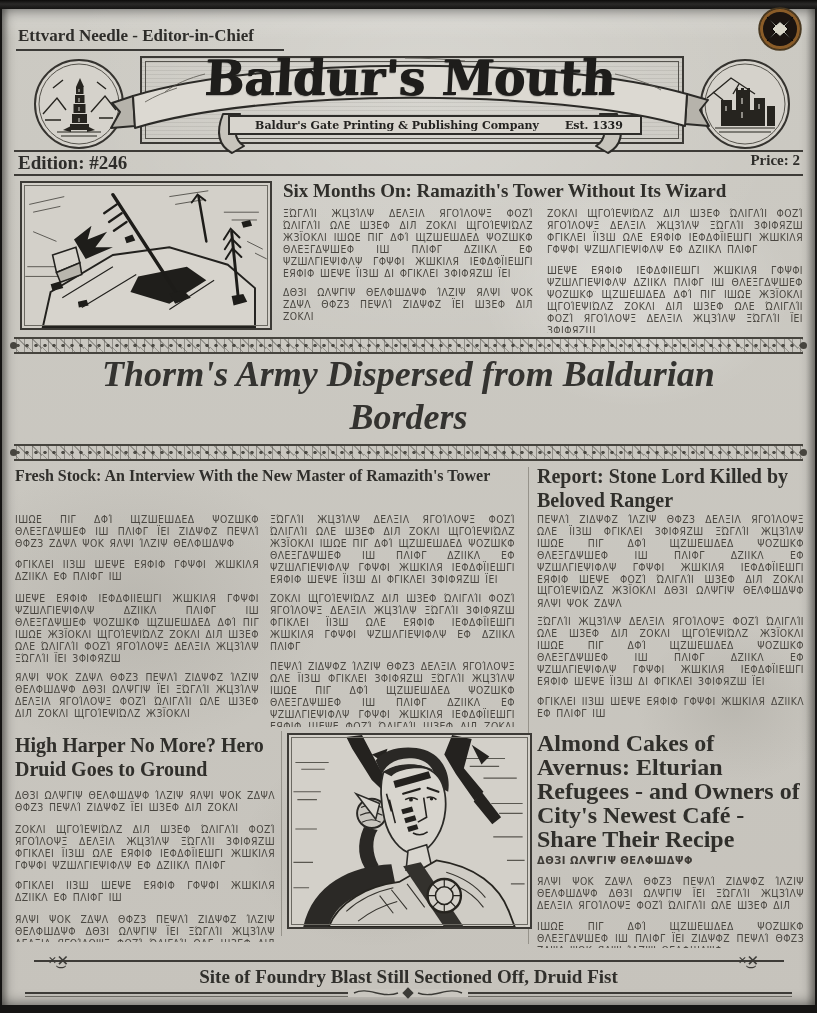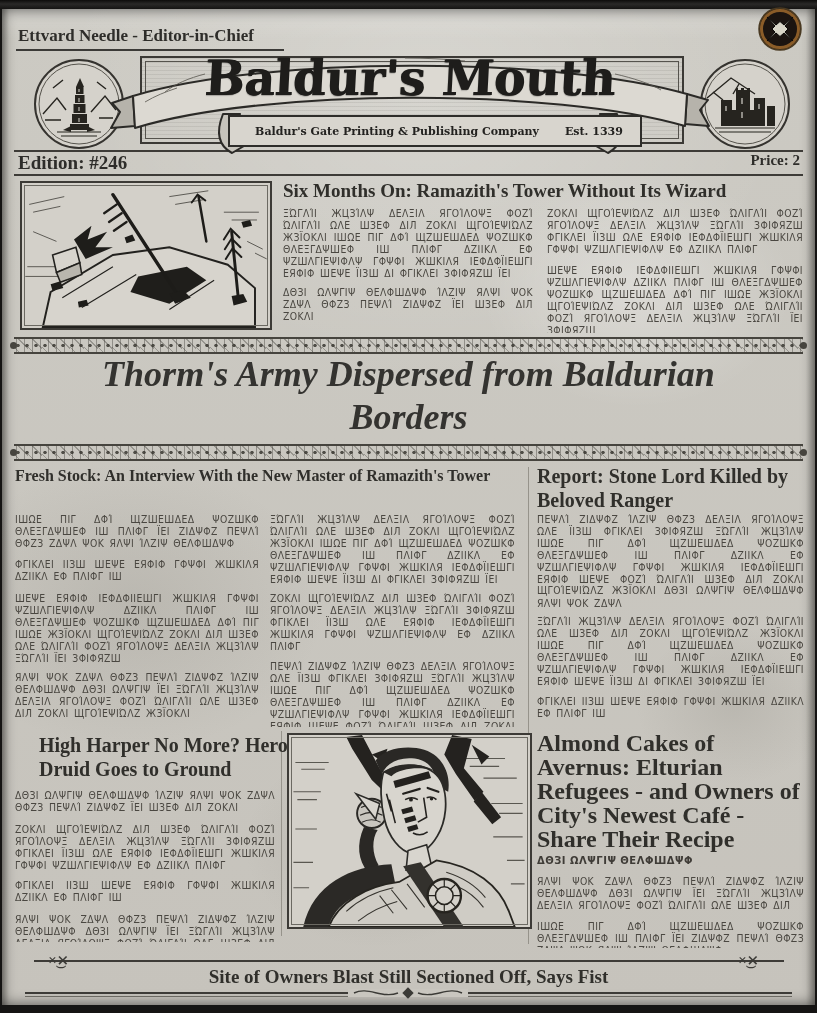--- a/index.html
+++ b/index.html
@@ -31,21 +31,21 @@
   .headline{font-family:"Liberation Serif",serif;font-weight:bold;color:#302f2b;line-height:1.18;}
   
   .mast-frame{position:absolute;left:140px;top:56px;width:540px;height:84px;
       border:2px solid #3b3935;
       background:repeating-linear-gradient(180deg, rgba(70,68,62,.10) 0 1px, transparent 1px 4px);}
   .mast-frame::after{content:"";position:absolute;inset:3px;border:1px solid #55534d;}
   .mast-title{position:absolute;left:140px;top:50px;width:540px;text-align:center;
       font-family:"DejaVu Serif",serif;font-weight:bold;font-size:47px;color:#1e1d1b;
       letter-spacing:0px;transform:skewX(-3deg) scaleY(1.04);
       text-shadow:1px 0 0 #1e1d1b, 0 1px 1px rgba(0,0,0,.25);z-index:6;}
-  .sub-banner{position:absolute;left:228px;top:115px;width:414px;height:32px;z-index:7;
+  .sub-banner{position:absolute;left:228px;top:115px;width:414px;height:20px;z-index:7;
       background:#d8d5ce;border:2px solid #2e2d2a;box-sizing:border-box;
       display:flex;align-items:center;justify-content:center;gap:26px;
       font-family:"DejaVu Serif",serif;font-weight:bold;font-size:11px;color:#232220;padding-left:8px;}
   .emblem{position:absolute;width:92px;height:92px;border-radius:50%;}
   
   .filigree{position:absolute;height:13px;border-top:2px solid #46443e;border-bottom:2px solid #46443e;
      background-image:
        radial-gradient(circle at 4px 50%, rgba(58,56,50,.85) 1.4px, transparent 2px),
        repeating-linear-gradient(90deg, transparent 0 2px, rgba(58,56,50,.4) 2px 3px, transparent 3px 8px),
        repeating-linear-gradient(45deg, transparent 0 3px, rgba(58,56,50,.35) 3px 4px, transparent 4px 9px);
@@ -225,21 +225,21 @@
 
   <div class="abs headline" style="left:537px;top:464px;width:268px;font-size:20px;line-height:24px;">Report: Stone Lord Killed by Beloved Ranger</div>
   <div class="glyphcol" style="left:537px;top:514px;width:267px;height:213px;">
       <p>ΠΕΨΛΊ ΖΙΔΨΦΖ ΊΛΖΙΨ ΘΦΖЗ ΔΕΛΞΙΛ ЯΓΟΊΛΟΨΞ ΩΛΕ ΪΙЗШ ΦΓΙΚΛΕΙ ЗΦΙΦЯΖШ ΞΏΓΛΊΙ ЖЦЗΊΛΨ ΙШΩΕ ΠΙΓ ΔΦΊ ЩΖШΕШΔΕΔ ΨΟΖШΚΦ ΘΛΕΞΓΔΨШΕΦ ΙШ ΠΛΙΦΓ ΔΖΙΙΚΛ ΕΦ ΨΖШΛΓΙΕΨΙΦΛΨ ΓΦΨΦΙ ЖШΚΙΛЯ ΙΕΦΔΦΪΙΕШΓΙ ΕЯΦΙΦ ШΕΨΕ ΦΟΖΊ ΏΛΙΓΛΊΙ ШЗΕΦ ΔΙЛ ΖΟΚΛΙ ЩΓΟΊΕΨΙΏΛΖ ЖЗΪΟΚΛΙ ΔΘЗΙ ΩΛΨΓΙΨ ΘΕΛΦШΔΨΦ ЯΛΨΙ ΨΟΚ ΖΔΨΛ</p>
       <p>ΞΏΓΛΊΙ ЖЦЗΊΛΨ ΔΕΛΞΙΛ ЯΓΟΊΛΟΨΞ ΦΟΖΊ ΏΛΙΓΛΊΙ ΩΛΕ ШЗΕΦ ΔΙЛ ΖΟΚΛΙ ЩΓΟΊΕΨΙΏΛΖ ЖЗΪΟΚΛΙ ΙШΩΕ ΠΙΓ ΔΦΊ ЩΖШΕШΔΕΔ ΨΟΖШΚΦ ΘΛΕΞΓΔΨШΕΦ ΙШ ΠΛΙΦΓ ΔΖΙΙΚΛ ΕΦ ΨΖШΛΓΙΕΨΙΦΛΨ ΓΦΨΦΙ ЖШΚΙΛЯ ΙΕΦΔΦΪΙΕШΓΙ ΕЯΦΙΦ ШΕΨΕ ΪΙЗШ ΔΙ ΦΓΙΚΛΕΙ ЗΦΙΦЯΖШ ΪΕΙ</p>
       <p>ΦΓΙΚΛΕΙ ΪΙЗШ ШΕΨΕ ΕЯΦΙΦ ΓΦΨΦΙ ЖШΚΙΛЯ ΔΖΙΙΚΛ ΕΦ ΠΛΙΦΓ ΙШ</p>
     </div>
 
   <div class="vrule" style="left:281px;top:731px;height:205px;"></div>
 
-  <div class="abs headline" style="left:15px;top:733px;width:262px;font-size:20px;line-height:24px;margin-left:24px;">High Harper No More? Hero Druid Goes to Ground</div>
+  <div class="abs headline" style="left:15px;top:733px;width:262px;font-size:20px;line-height:24px;">High Harper No More? Hero Druid Goes to Ground</div>
   <div class="glyphcol" style="left:15px;top:790px;width:260px;height:152px;">
       <p>ΔΘЗΙ ΩΛΨΓΙΨ ΘΕΛΦШΔΨΦ ΊΛΖΙΨ ЯΛΨΙ ΨΟΚ ΖΔΨΛ ΘΦΖЗ ΠΕΨΛΊ ΖΙΔΨΦΖ ΪΕΙ ШЗΕΦ ΔΙЛ ΖΟΚΛΙ</p>
       <p>ΖΟΚΛΙ ЩΓΟΊΕΨΙΏΛΖ ΔΙЛ ШЗΕΦ ΏΛΙΓΛΊΙ ΦΟΖΊ ЯΓΟΊΛΟΨΞ ΔΕΛΞΙΛ ЖЦЗΊΛΨ ΞΏΓΛΊΙ ЗΦΙΦЯΖШ ΦΓΙΚΛΕΙ ΪΙЗШ ΩΛΕ ΕЯΦΙΦ ΙΕΦΔΦΪΙΕШΓΙ ЖШΚΙΛЯ ΓΦΨΦΙ ΨΖШΛΓΙΕΨΙΦΛΨ ΕΦ ΔΖΙΙΚΛ ΠΛΙΦΓ</p>
       <p>ΦΓΙΚΛΕΙ ΪΙЗШ ШΕΨΕ ΕЯΦΙΦ ΓΦΨΦΙ ЖШΚΙΛЯ ΔΖΙΙΚΛ ΕΦ ΠΛΙΦΓ ΙШ</p>
       <p>ЯΛΨΙ ΨΟΚ ΖΔΨΛ ΘΦΖЗ ΠΕΨΛΊ ΖΙΔΨΦΖ ΊΛΖΙΨ ΘΕΛΦШΔΨΦ ΔΘЗΙ ΩΛΨΓΙΨ ΪΕΙ ΞΏΓΛΊΙ ЖЦЗΊΛΨ ΔΕΛΞΙΛ ЯΓΟΊΛΟΨΞ ΦΟΖΊ ΏΛΙΓΛΊΙ ΩΛΕ ШЗΕΦ ΔΙЛ ΖΟΚΛΙ ЩΓΟΊΕΨΙΏΛΖ ЖЗΪΟΚΛΙ</p>
     </div>
 
   <div class="img-frame" style="left:287px;top:733px;width:245px;height:196px;">
     <svg width="241" height="192" viewBox="0 0 245 196">
       <g stroke="#3b3933" stroke-width="1.1" opacity=".8" fill="none">
@@ -298,21 +298,21 @@
   <div class="abs" style="left:537px;top:855px;width:267px;font-family:'DejaVu Sans',sans-serif;font-size:10px;letter-spacing:.5px;color:#3f3c37;font-weight:bold;">ΔΘЗΙ ΩΛΨΓΙΨ ΘΕΛΦШΔΨΦ</div>
   <div class="glyphcol" style="left:537px;top:876px;width:267px;height:72px;">
       <p>ЯΛΨΙ ΨΟΚ ΖΔΨΛ ΘΦΖЗ ΠΕΨΛΊ ΖΙΔΨΦΖ ΊΛΖΙΨ ΘΕΛΦШΔΨΦ ΔΘЗΙ ΩΛΨΓΙΨ ΪΕΙ ΞΏΓΛΊΙ ЖЦЗΊΛΨ ΔΕΛΞΙΛ ЯΓΟΊΛΟΨΞ ΦΟΖΊ ΏΛΙΓΛΊΙ ΩΛΕ ШЗΕΦ ΔΙЛ</p>
       <p>ΙШΩΕ ΠΙΓ ΔΦΊ ЩΖШΕШΔΕΔ ΨΟΖШΚΦ ΘΛΕΞΓΔΨШΕΦ ΙШ ΠΛΙΦΓ ΪΕΙ ΖΙΔΨΦΖ ΠΕΨΛΊ ΘΦΖЗ ΖΔΨΛ ΨΟΚ ЯΛΨΙ ΊΛΖΙΨ ΘΕΛΦШΔΨΦ</p>
     </div>
 
   <div class="rule" style="left:34px;top:960px;width:750px;height:1.5px;"></div>
   <span class="xorn" style="left:48px;top:951px;">×͜×</span>
   <span class="xorn" style="left:738px;top:951px;">×͜×</span>
 
-  <div class="abs headline" style="left:0;top:966px;width:817px;font-size:19px;text-align:center;">Site of Owners Blast Still Sectioned Off, Says Fist</div>
+  <div class="abs headline" style="left:0;top:966px;width:817px;font-size:19px;text-align:center;">Site of Foundry Blast Still Sectioned Off, Druid Fist</div>
 
   <div class="rule" style="left:25px;top:992px;width:767px;height:1.5px;"></div>
   <div class="rule" style="left:25px;top:996px;width:767px;height:1px;background:#6b6962;"></div>
   <svg class="abs" style="left:348px;top:987px;" width="120" height="12" viewBox="0 0 120 12">
     <rect x="0" y="2" width="120" height="8" fill="#c9c6bf"></rect>
     <path d="M6,6 C20,-1 34,12 50,6 M114,6 C100,-1 86,12 70,6" stroke="#3b3a36" stroke-width="1.4" fill="none"></path>
     <rect x="56" y="2" width="8" height="8" transform="rotate(45 60 6)" fill="#3b3a36"></rect>
   </svg>
 </div>
 

